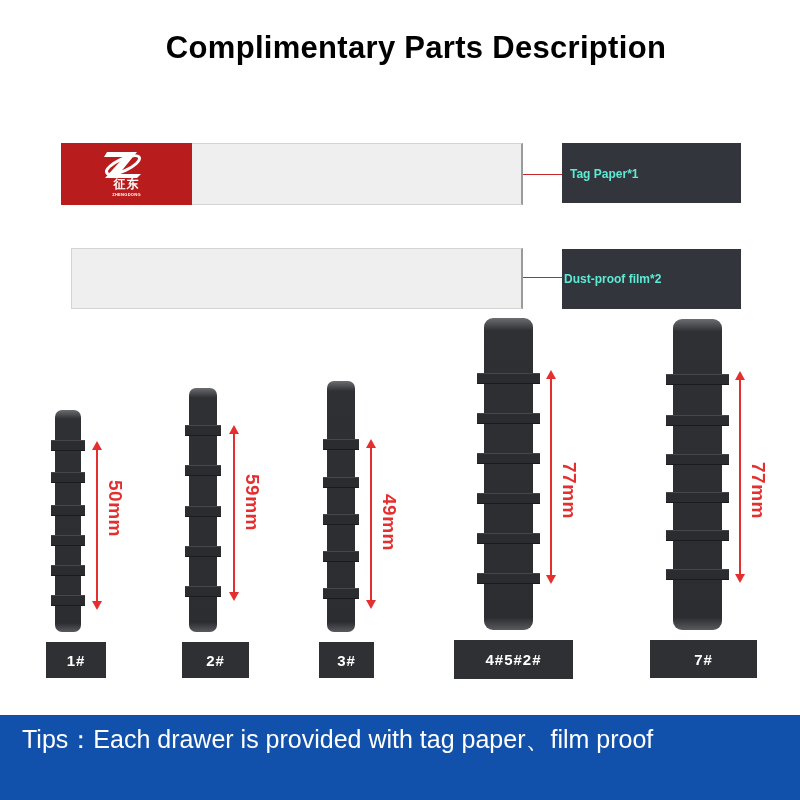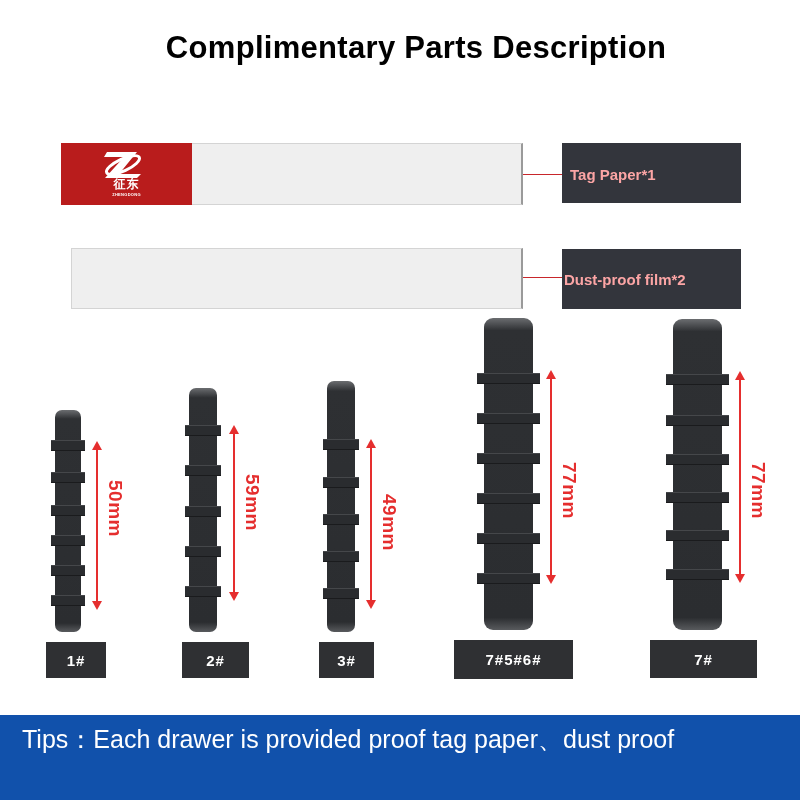--- a/index.html
+++ b/index.html
@@ -11,21 +11,21 @@
   .strip.tag { left:61px; top:143px; width:462px; height:62px; }
   .strip.film { left:71px; top:248px; width:452px; height:61px; border-right:2px solid #9a9a9a; }
   .strip.tag { border-right:2px solid #9a9a9a; }
   .logo { position:absolute; left:61px; top:143px; width:131px; height:62px; background:#b91c1c; }
   .logo svg { position:absolute; left:36px; top:6px; }
   .logo .cn { position:absolute; left:0; width:131px; top:33px; text-align:center; color:#fff;
               font-size:12px; font-weight:bold; letter-spacing:1px; font-family:"DejaVu Sans", sans-serif; }
   .logo .en { position:absolute; left:0; width:131px; top:49px; text-align:center; color:#fff;
               font-size:4px; font-weight:bold; letter-spacing:0.3px; }
   .leader { position:absolute; height:1px; background:#c8262b; }
-  .callout { position:absolute; background:#33353c; color:#fca5a5; font-weight:bold; font-size:15px;
+  .callout { position:absolute; background:#33353c; color:#5eead4; font-weight:bold; font-size:12px;
              box-sizing:border-box; display:flex; align-items:center; white-space:nowrap; }
   .callout.tag { left:562px; top:143px; width:179px; height:60px; padding-left:8px; padding-top:2px; }
   .callout.film { left:562px; top:249px; width:179px; height:60px; padding-left:2px; }
   .pillar { position:absolute; }
   .pillar .body { position:absolute; left:0; top:0; width:100%; height:100%;
                   background:linear-gradient(to bottom, #6b6d70 0%, #2e3033 4%, #2b2d30 96%, #585a5d 100%);
                   border-radius:7px; }
   .pillar.wide .body { border-radius:9px; }
   .ring { position:absolute; height:9px; background:#2a2c2f; border-top:1px solid #45474a; border-bottom:1px solid #1a1b1d; }
   .arrow { position:absolute; width:2px; background:#e52e2e; }
@@ -104,30 +104,30 @@
   <div class="body"></div>
   <div class="ring" style="left:-7px; width:63px; top:55px;"></div>
   <div class="ring" style="left:-7px; width:63px; top:95px;"></div>
   <div class="ring" style="left:-7px; width:63px; top:135px;"></div>
   <div class="ring" style="left:-7px; width:63px; top:175px;"></div>
   <div class="ring" style="left:-7px; width:63px; top:215px;"></div>
   <div class="ring" style="left:-7px; width:63px; top:255px;"></div>
 </div>
 <div class="arrow" style="left:550px; top:372px; height:210px;"></div>
 <div class="dim" style="left:580px; top:462px;">77mm</div>
-<div class="label" style="left:454px; width:119px; height:39px; top:640px;">7#5#6#</div>
+<div class="label" style="left:454px; width:119px; height:39px; top:640px;">4#5#2#</div>
 
 <div class="pillar wide" style="left:673px; top:319px; width:49px; height:311px;">
   <div class="body"></div>
   <div class="ring" style="left:-7px; width:63px; top:55px;"></div>
   <div class="ring" style="left:-7px; width:63px; top:96px;"></div>
   <div class="ring" style="left:-7px; width:63px; top:135px;"></div>
   <div class="ring" style="left:-7px; width:63px; top:173px;"></div>
   <div class="ring" style="left:-7px; width:63px; top:211px;"></div>
   <div class="ring" style="left:-7px; width:63px; top:250px;"></div>
 </div>
 <div class="arrow" style="left:739px; top:373px; height:208px;"></div>
 <div class="dim" style="left:769px; top:462px;">77mm</div>
 <div class="label" style="left:650px; width:107px; top:640px; height:38px;">7#</div>
 
 <div class="tips">
-  <div class="l1">Tips：Each drawer is provided proof tag paper、dust proof</div>
+  <div class="l1">Tips：Each drawer is provided with tag paper、film proof</div>
 </div>
 
 </body></html>

